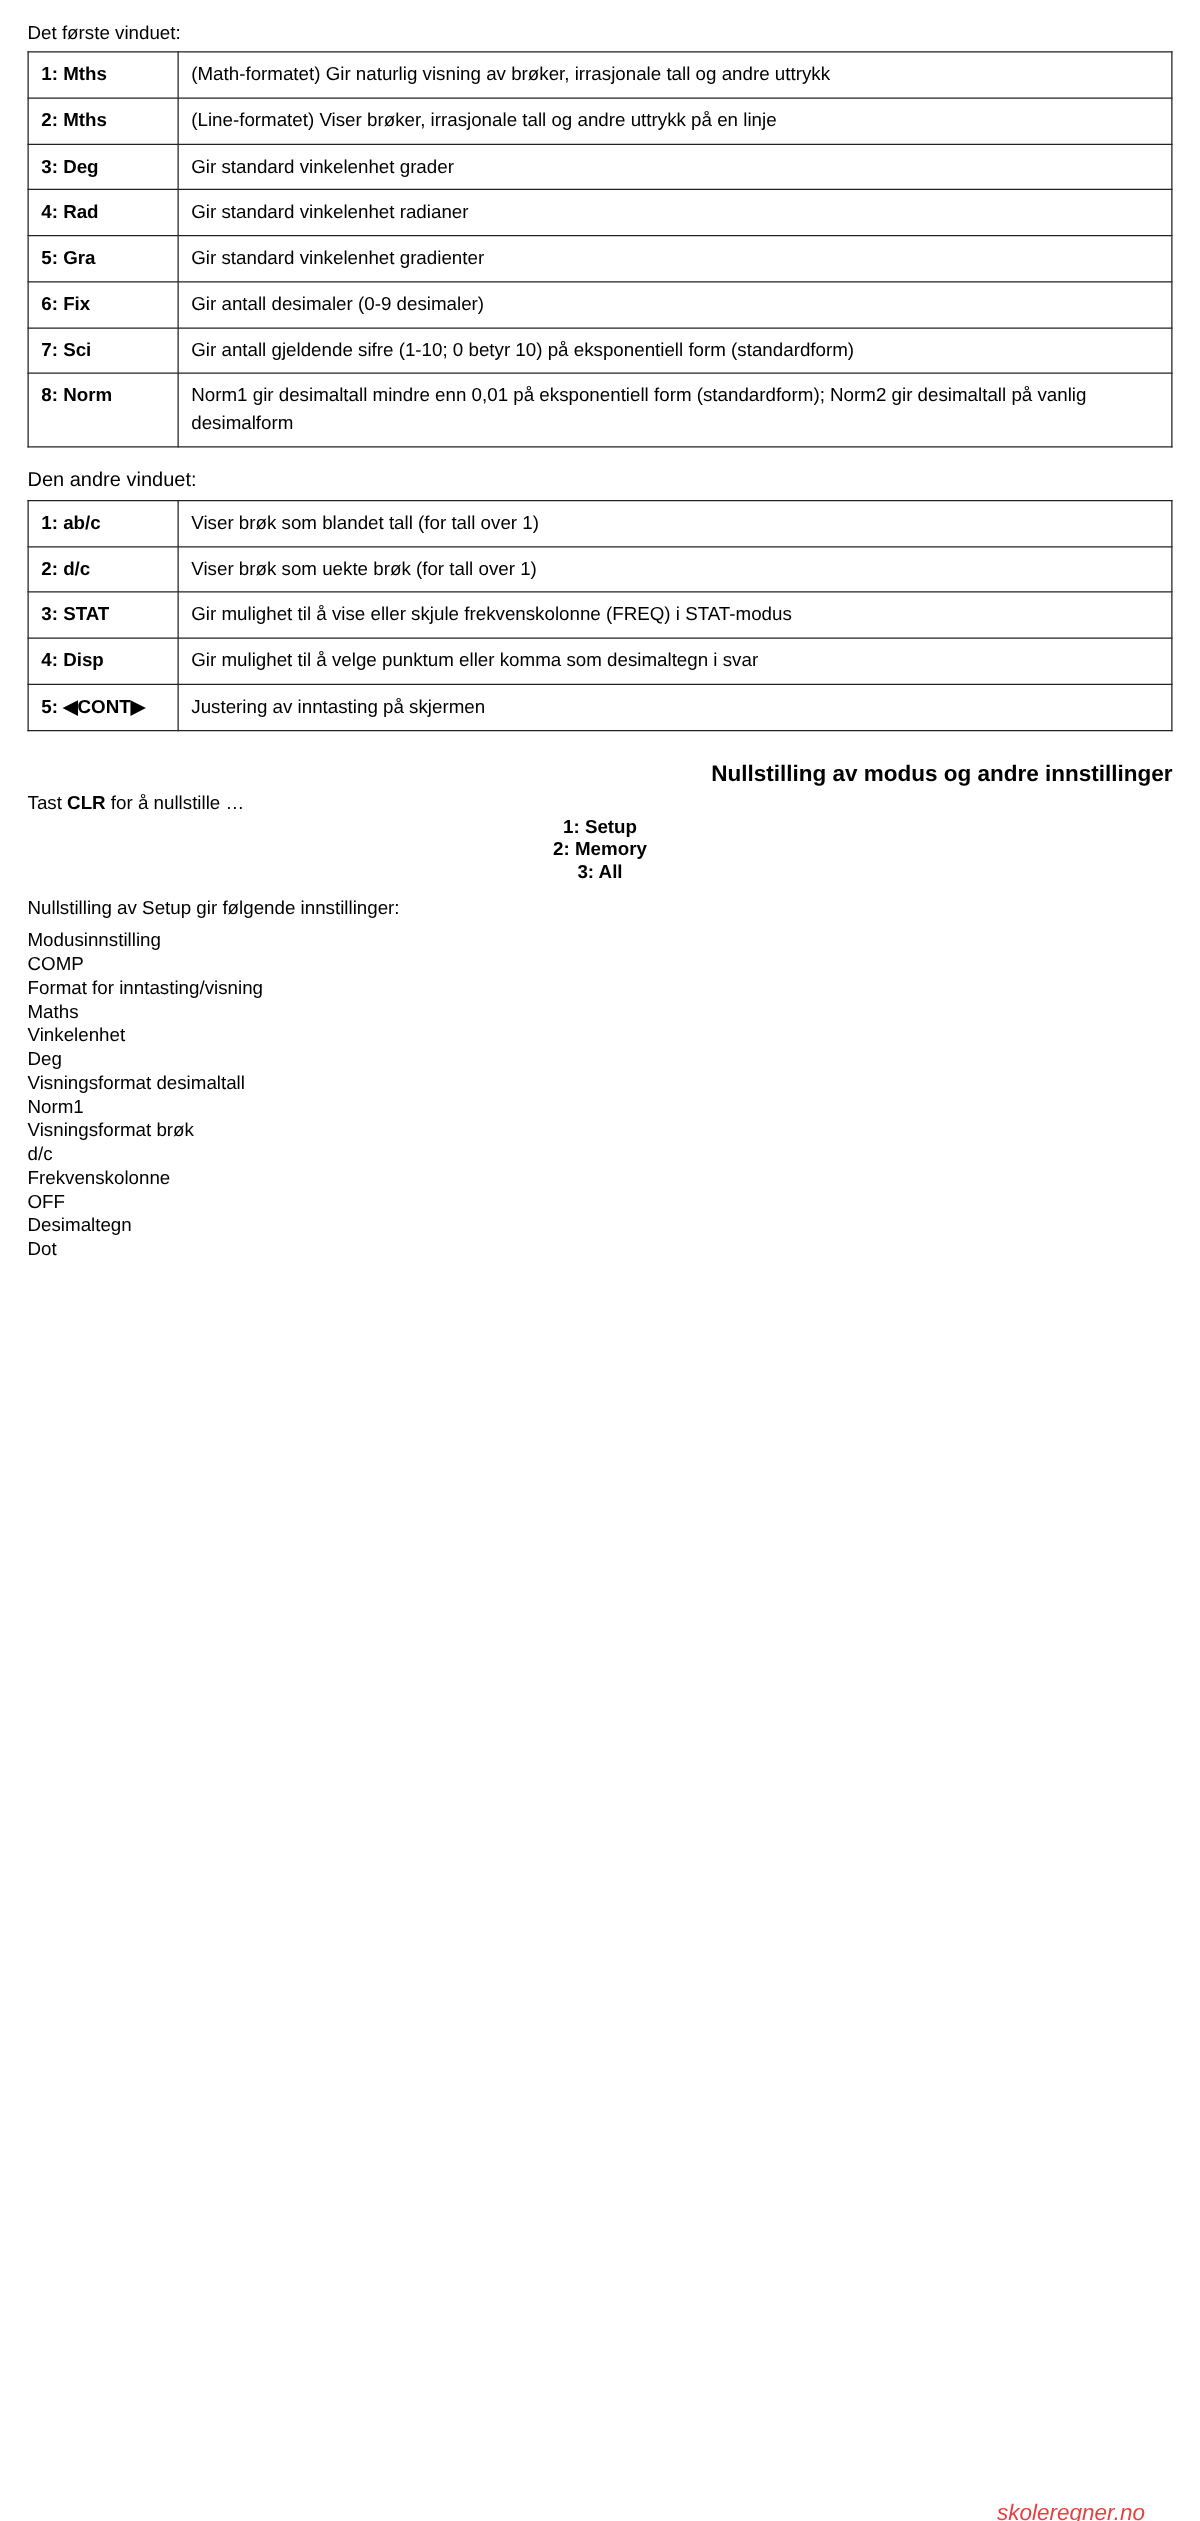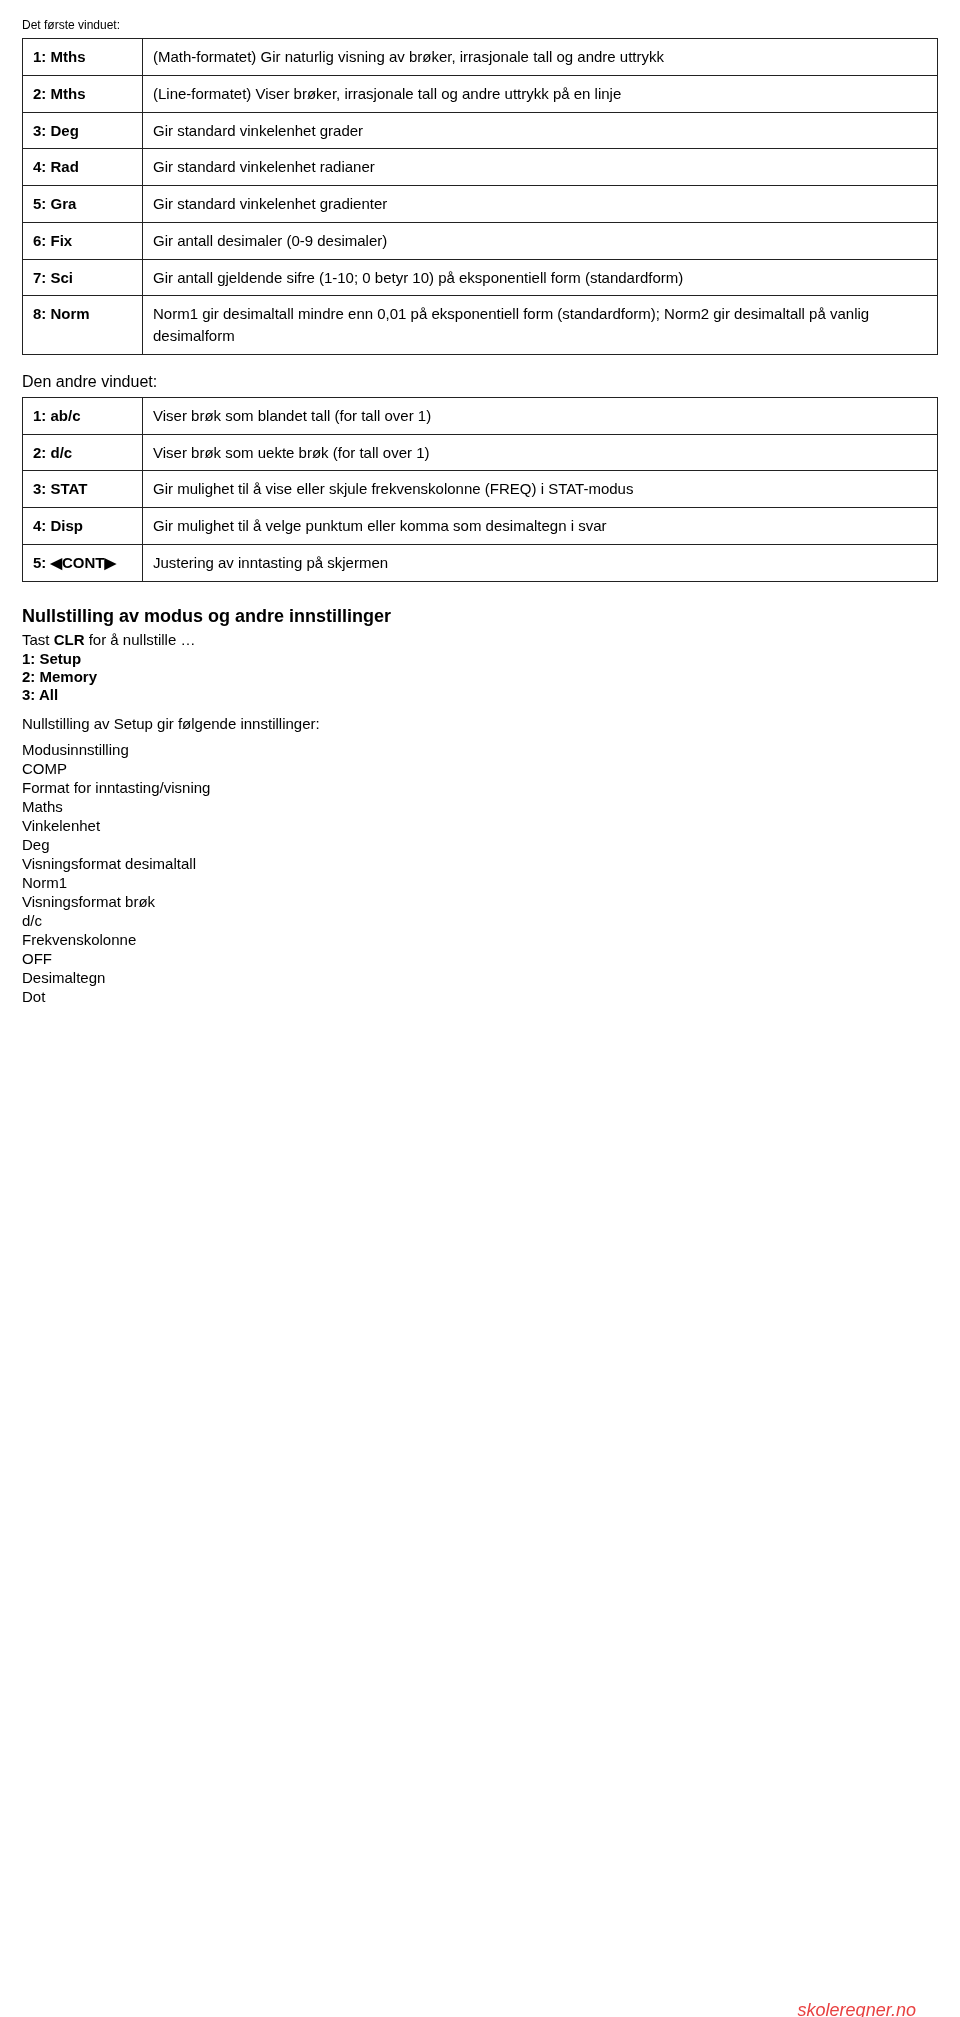--- a/index.html
+++ b/index.html
@@ -6,21 +6,21 @@
     body {
       font-family: Arial, sans-serif;
       font-size: 15px;
       background: #fff;
       color: #000;
       width: 960px;
       min-height: 2017px;
       padding: 18px 22px 18px 22px;
     }
     .section-title {
-      font-size: 12px;
+      font-size: 15px;
       font-weight: normal;
       margin-bottom: 6px;
     }
     table {
       border-collapse: collapse;
       width: 100%;
       margin-bottom: 18px;
     }
     table td {
       border: 1.5px solid #222;
@@ -40,32 +40,34 @@
       margin-top: 0;
     }
     .null-section {
       margin-top: 24px;
       margin-bottom: 10px;
     }
     .null-title {
       font-size: 18px;
       font-weight: bold;
       margin-bottom: 4px;
+      text-align: right;
     }
     .null-desc {
       font-size: 15px;
       margin-bottom: 2px;
     }
     .null-desc b {
       font-weight: bold;
     }
     .null-item {
       font-size: 15px;
       font-weight: bold;
       margin-bottom: 1px;
+      text-align: center;
     }
     .null-sub {
       font-size: 15px;
       margin-top: 12px;
       margin-bottom: 8px;
     }
     .settings-grid {
       display: grid;
       grid-template-columns: 1fr;
       width: 100%;

